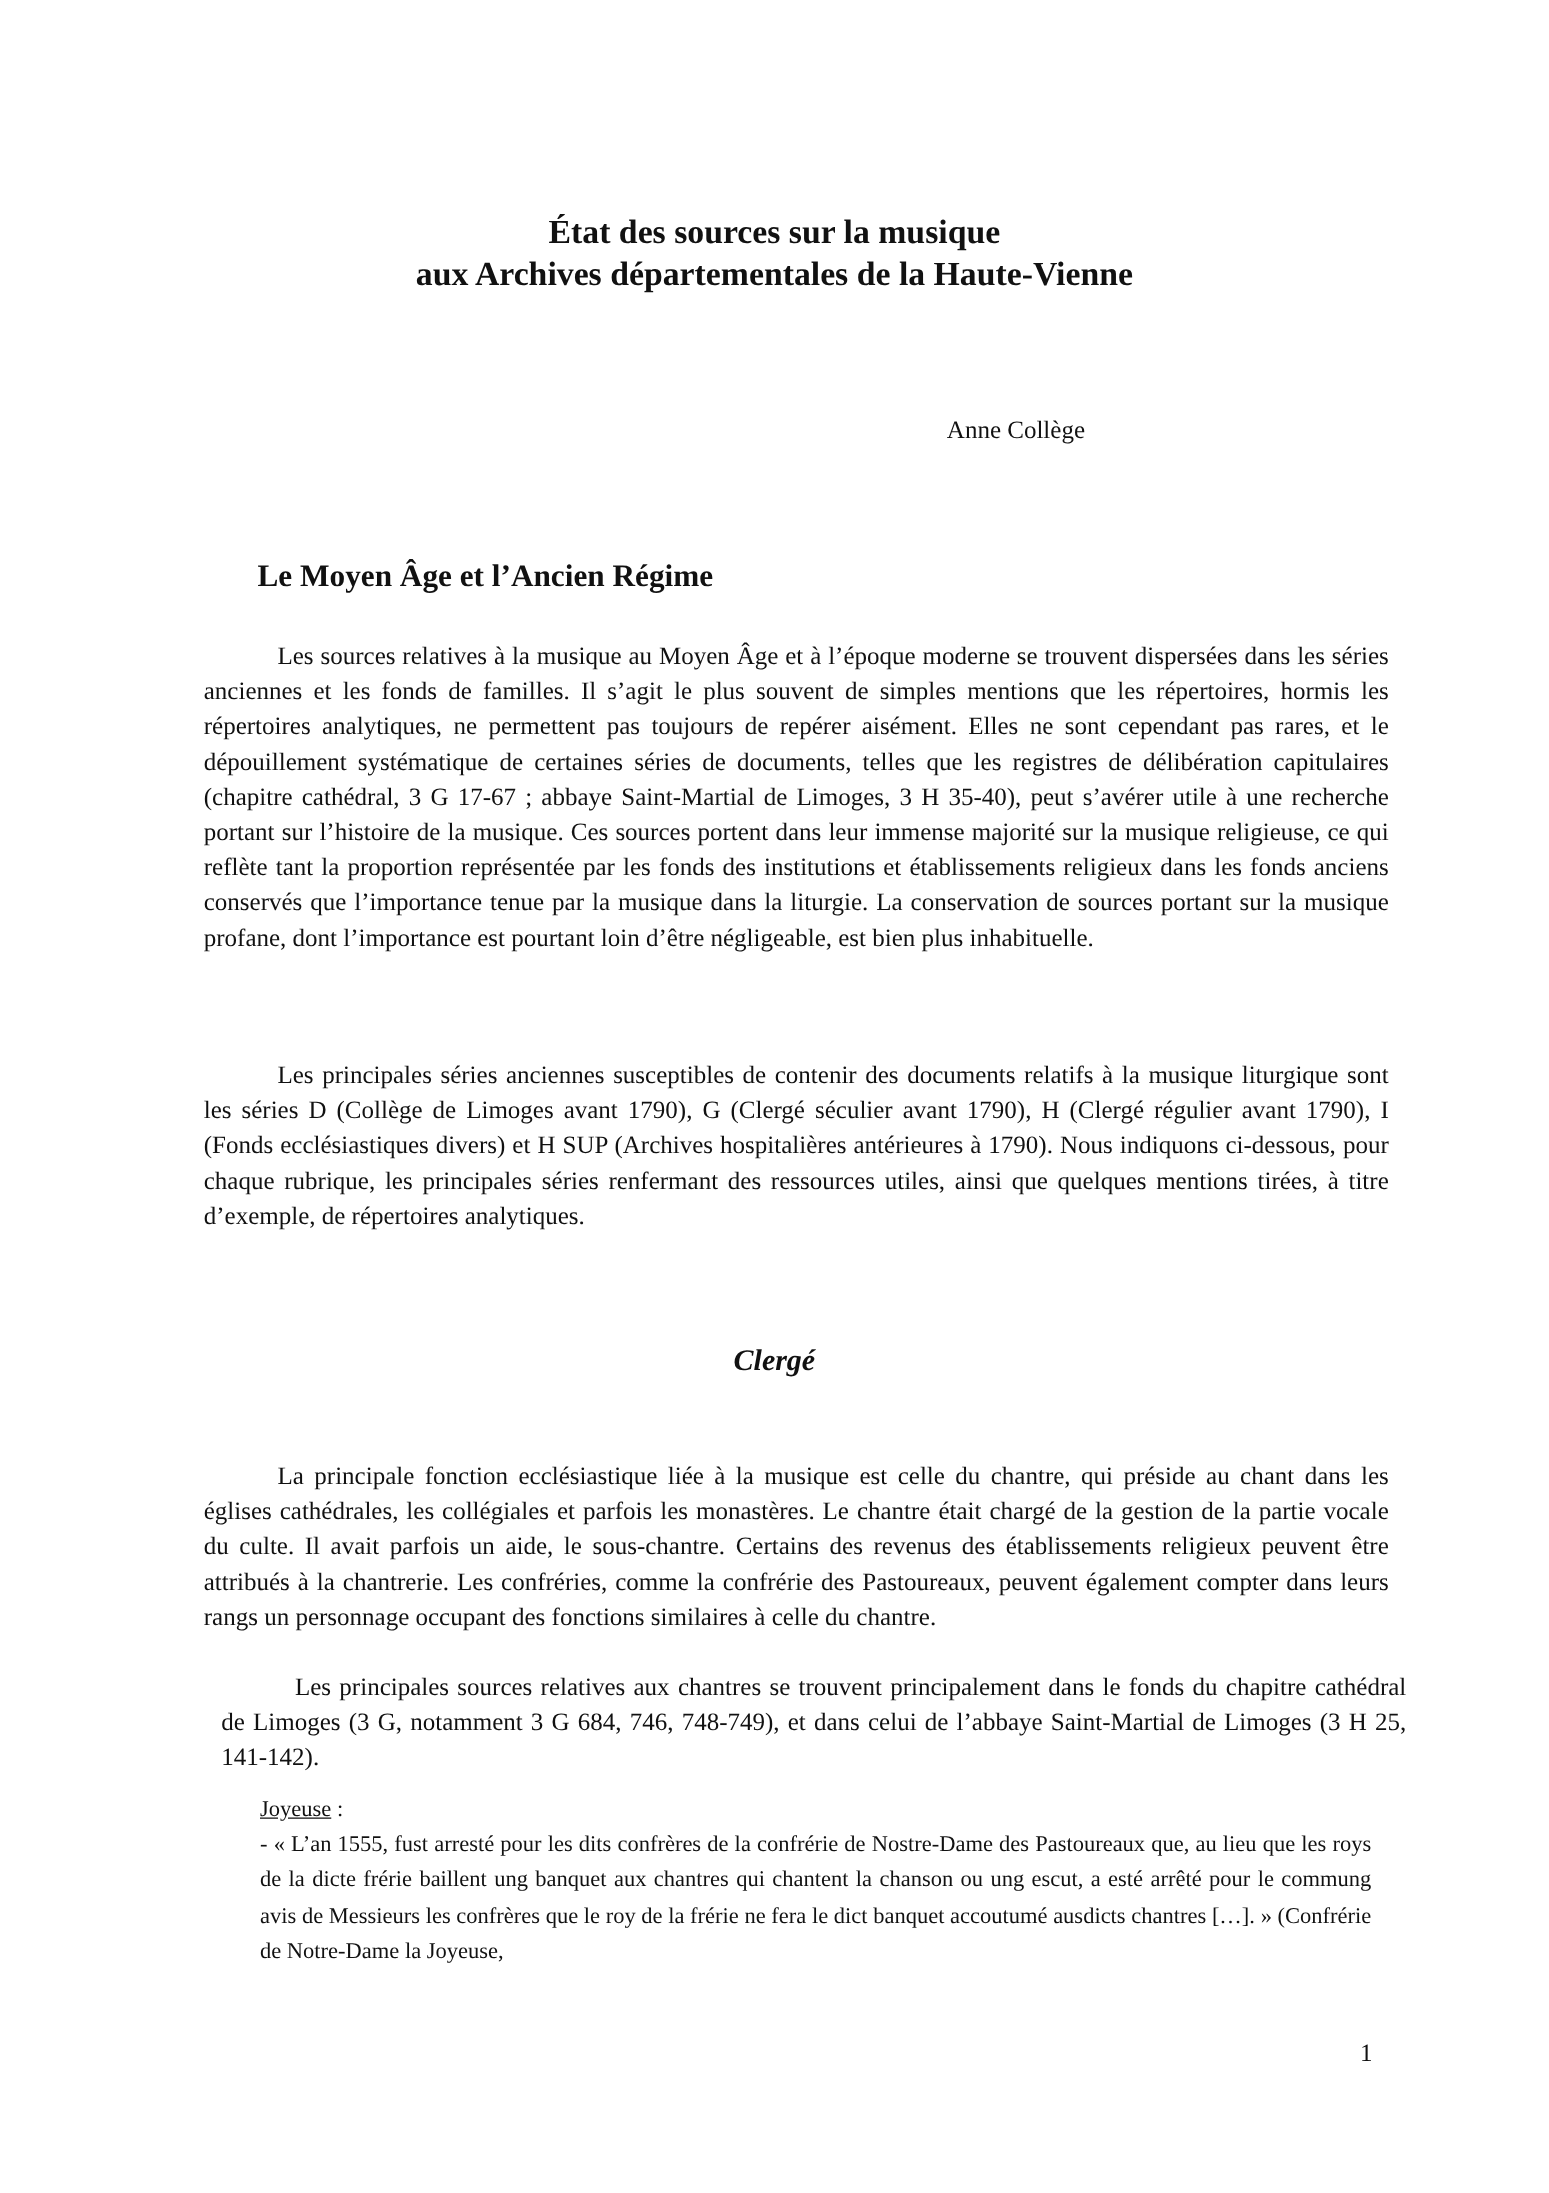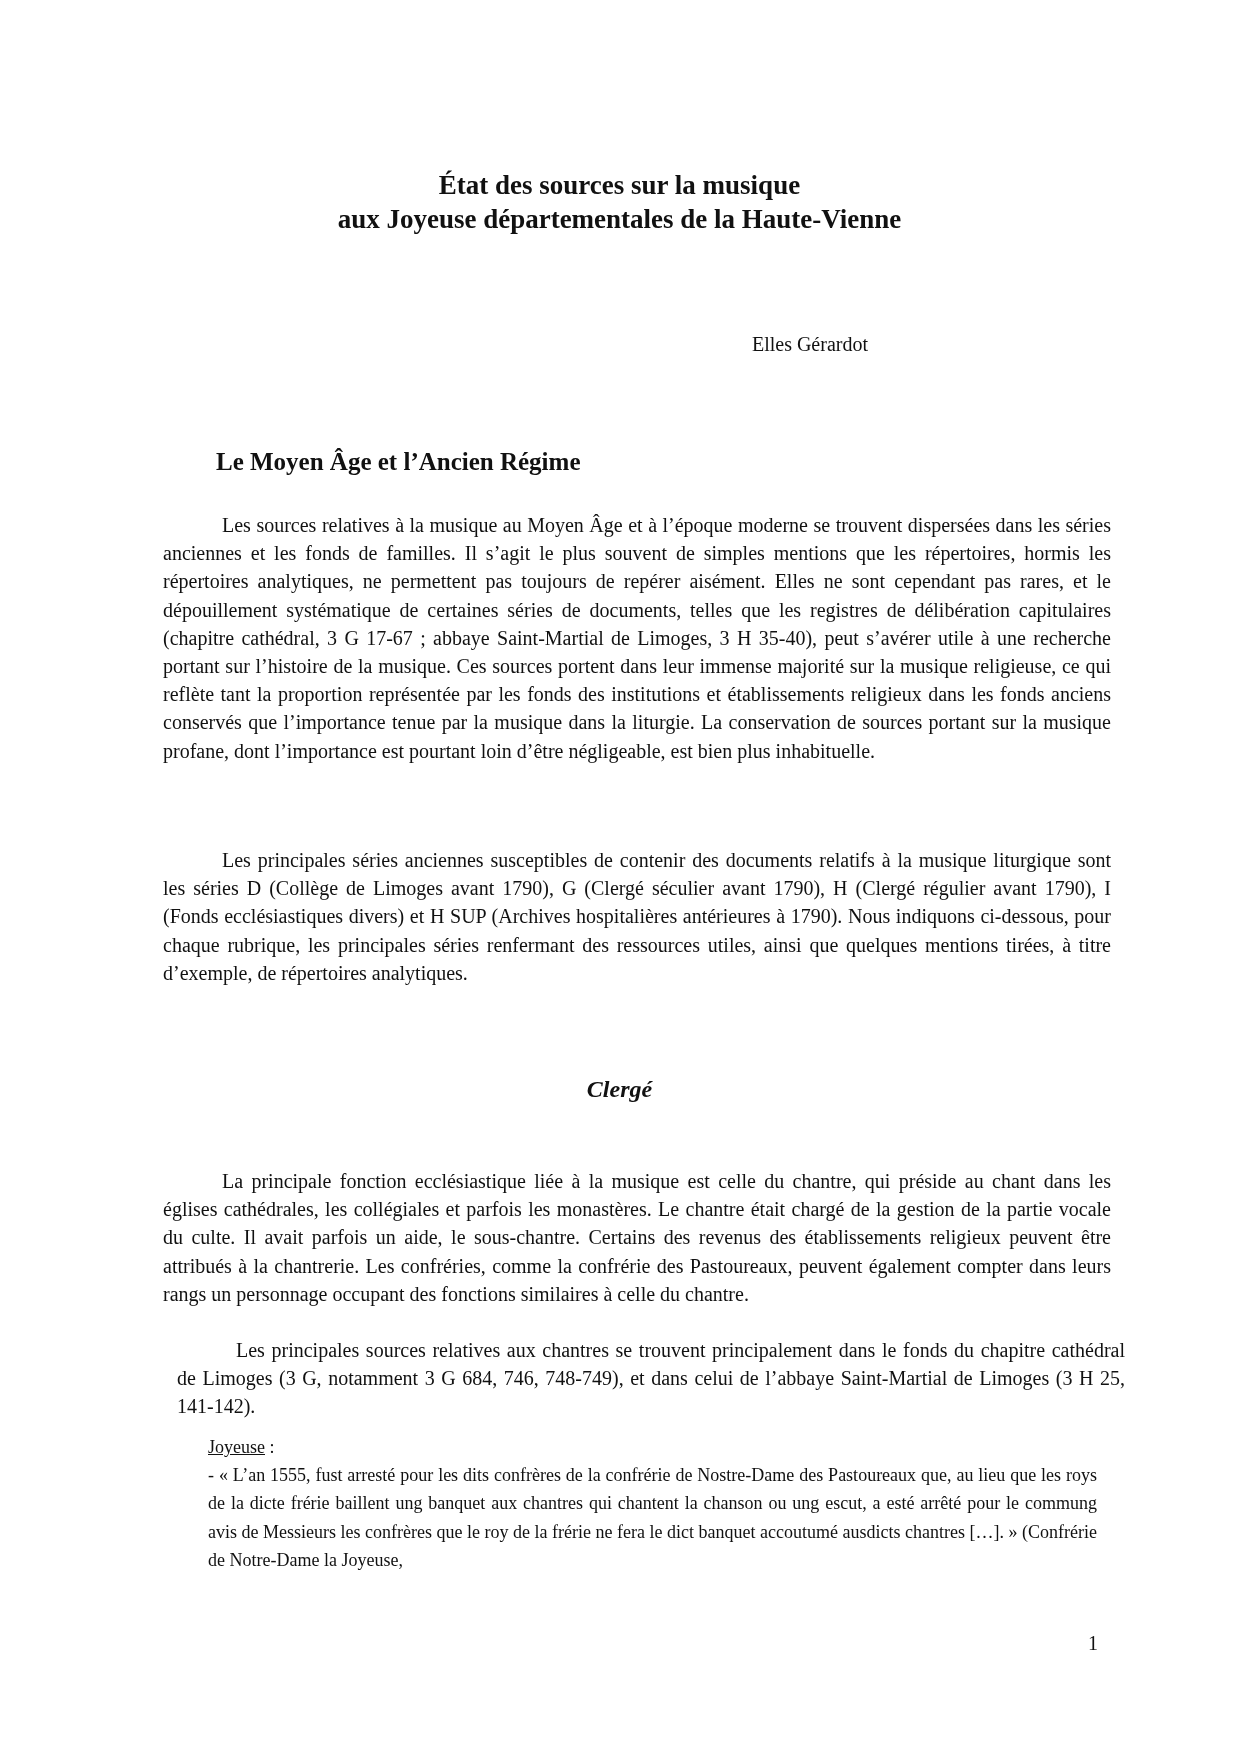--- a/index.html
+++ b/index.html
@@ -3,42 +3,42 @@
 <meta charset="utf-8">
 <style>
   html, body { margin: 0; padding: 0; background: #ffffff; }
   body { width: 1239px; height: 1754px; position: relative; overflow: hidden;
          font-family: "Liberation Serif", "DejaVu Serif", serif; color: #111111; }
   .page { position: absolute; left: 0; top: 0; width: 1010px; height: 1754px; }
   .title { position: absolute; left: 0; width: 1239px; top: 150px; text-align: center;
            font-weight: bold; font-size: 27px; line-height: 34px; }
   .title .ln { display: block; }
   .author { position: absolute; right: 142px; top: 333px; font-size: 20px; }
-  .h1 { position: absolute; left: 216px; top: 448px; font-weight: bold; font-size: 25px; margin: 0; }
+  .h1 { position: absolute; left: 206px; top: 448px; font-weight: bold; font-size: 25px; margin: 0; }
   .body { position: absolute; left: 163px; width: 948px; font-size: 20px; line-height: 28.2px;
           text-align: justify; margin: 0; }
   .body .ind { display: inline-block; width: 59px; }
   .h2 { position: absolute; left: 0; width: 1239px; text-align: center; top: 1076px;
         font-style: italic; font-weight: bold; font-size: 24px; margin: 0; }
   .mentions { position: absolute; left: 208px; width: 889px; top: 1433px; font-size: 18px; line-height: 28.2px; }
   .mentions .lbl { text-decoration: underline; }
   .quote { text-align: justify; margin: 0; }
   .pageno { position: absolute; left: 1088px; top: 1632px; font-size: 20px; }
 </style>
 </head>
 <body>
 
 <div class="page">
 
   <h1 class="title">
     <span class="ln">État des sources sur la musique</span>
-    <span class="ln">aux Joyeuse départementales de la Haute-Vienne</span>
+    <span class="ln">aux Archives départementales de la Haute-Vienne</span>
   </h1>
 
-  <div class="author">Elles Gérardot</div>
+  <div class="author">Anne Collège</div>
 
   <h2 class="h1">Le Moyen Âge et l’Ancien Régime</h2>
 
   <p class="body" style="top:511px;"><span class="ind"></span><span>Les sources relatives à la musique au Moyen Âge et à l’époque moderne se trouvent dispersées dans les séries anciennes et les fonds de familles. Il s’agit le plus souvent de simples mentions que les répertoires, hormis les répertoires analytiques, ne permettent pas toujours de repérer aisément. Elles ne sont cependant pas rares, et le dépouillement systématique de certaines séries de documents, telles que les registres de délibération capitulaires (chapitre cathédral, 3 G 17-67 ; abbaye Saint-Martial de Limoges, 3 H 35-40), peut s’avérer utile à une recherche portant sur l’histoire de la musique. Ces sources portent dans leur immense majorité sur la musique religieuse, ce qui reflète tant la proportion représentée par les fonds des institutions et établissements religieux dans les fonds anciens conservés que l’importance tenue par la musique dans la liturgie. La conservation de sources portant sur la musique profane, dont l’importance est pourtant loin d’être négligeable, est bien plus inhabituelle.</span></p>
 
   <p class="body" style="top:846px;"><span class="ind"></span><span>Les principales séries anciennes susceptibles de contenir des documents relatifs à la musique liturgique sont les séries D (Collège de Limoges avant 1790), G (Clergé séculier avant 1790), H (Clergé régulier avant 1790), I (Fonds ecclésiastiques divers) et H SUP (Archives hospitalières antérieures à 1790). Nous indiquons ci-dessous, pour chaque rubrique, les principales séries renfermant des ressources utiles, ainsi que quelques mentions tirées, à titre d’exemple, de répertoires analytiques.</span></p>
 
   <h3 class="h2">Clergé</h3>
 
   <p class="body" style="top:1167px;"><span class="ind"></span><span>La principale fonction ecclésiastique liée à la musique est celle du chantre, qui préside au chant dans les églises cathédrales, les collégiales et parfois les monastères. Le chantre était chargé de la gestion de la partie vocale du culte. Il avait parfois un aide, le sous-chantre. Certains des revenus des établissements religieux peuvent être attribués à la chantrerie. Les confréries, comme la confrérie des Pastoureaux, peuvent également compter dans leurs rangs un personnage occupant des fonctions similaires à celle du chantre.</span></p>

